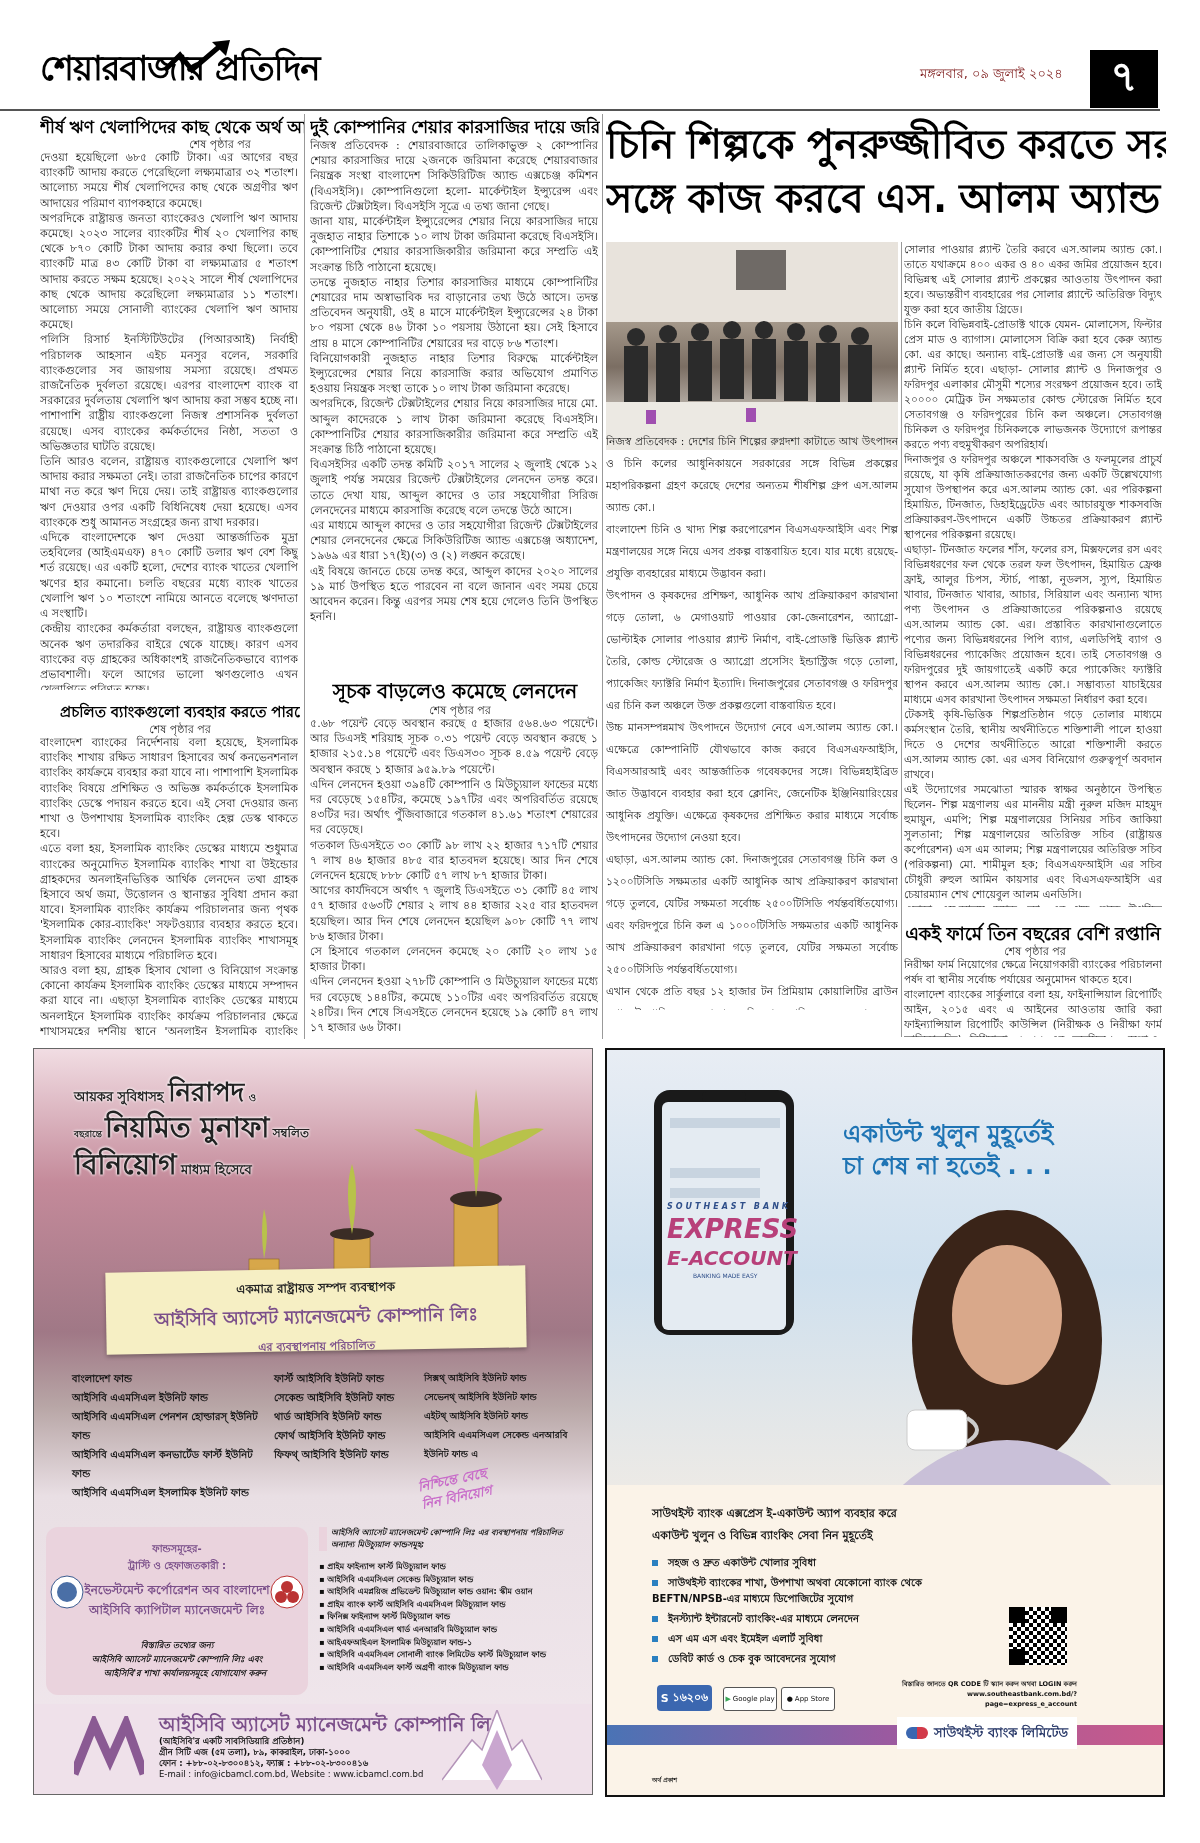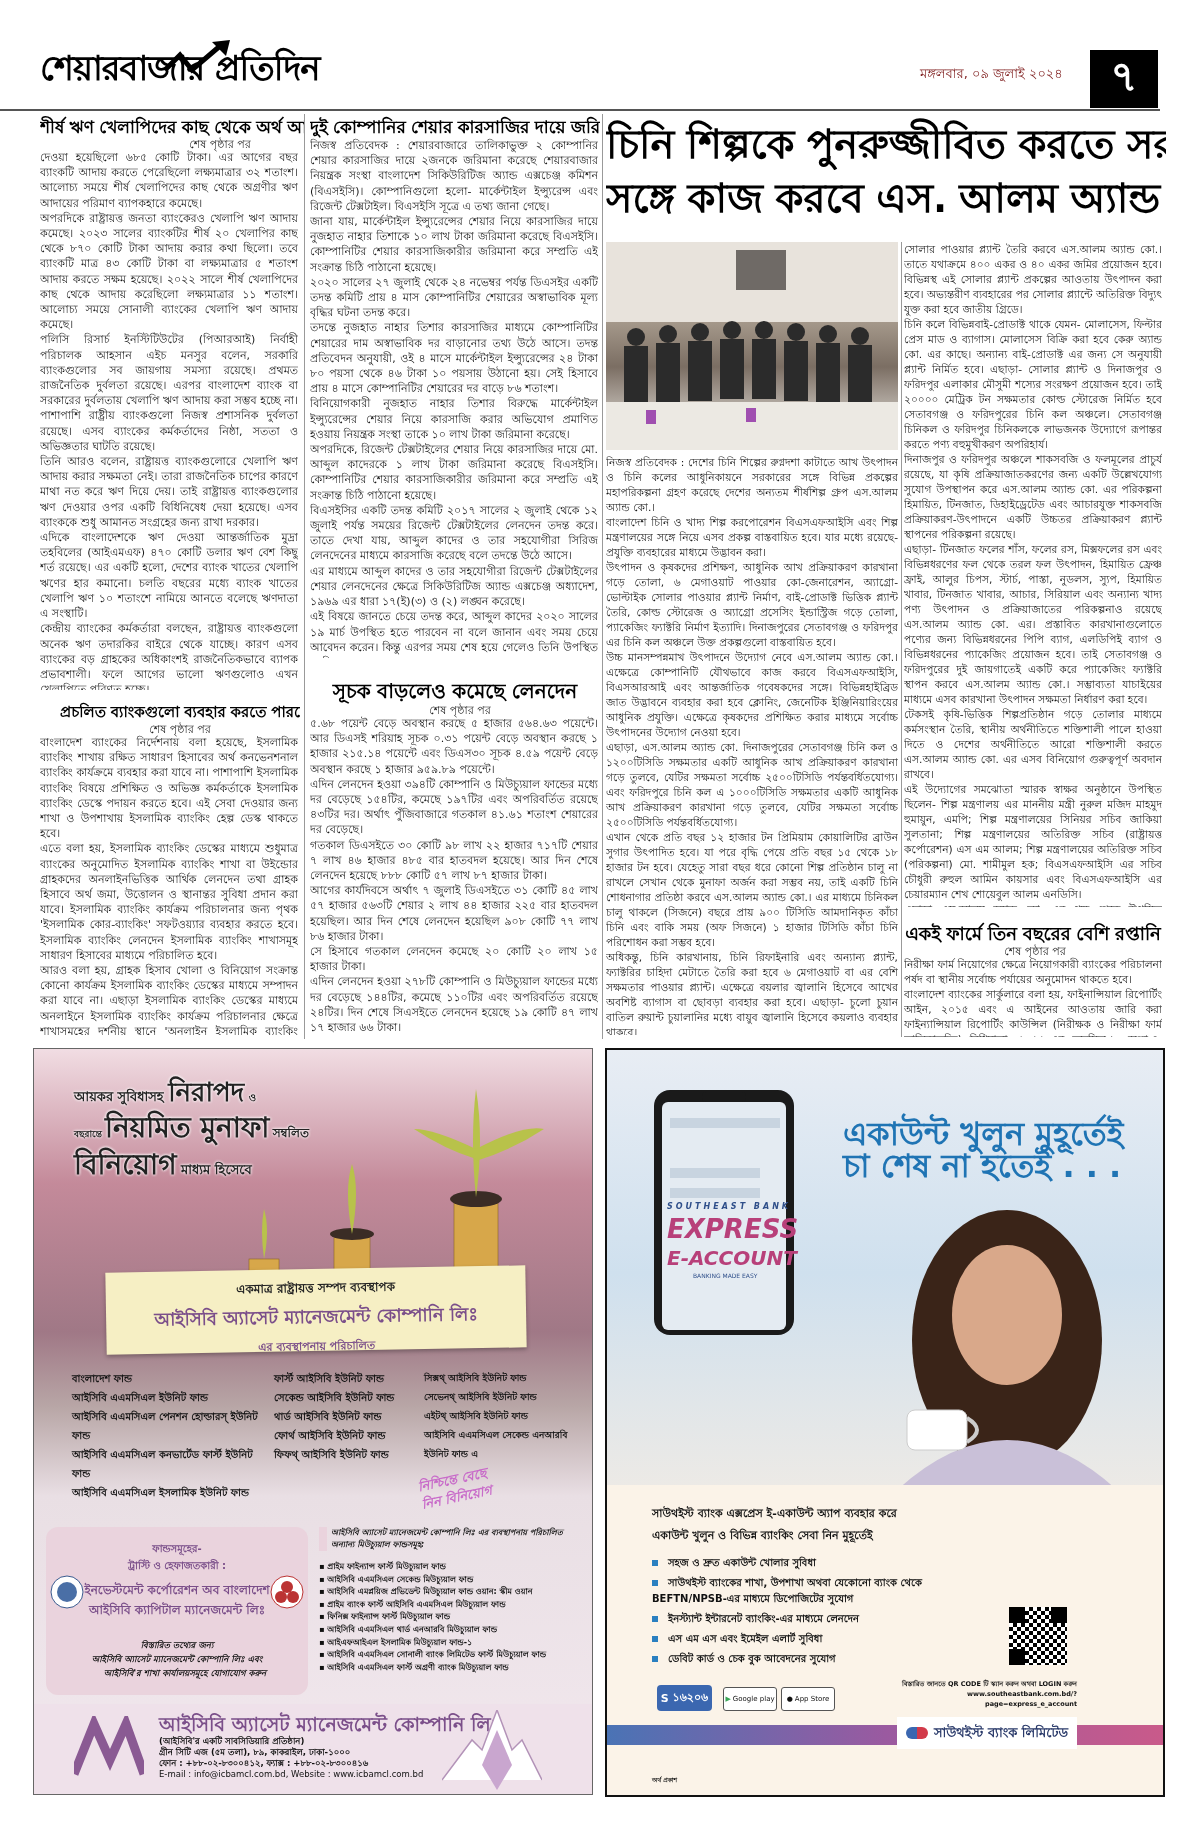--- a/index.html
+++ b/index.html
@@ -54,21 +54,20 @@
   <p>এতে বলা হয়, ইসলামিক ব্যাংকিং ডেস্কের মাধ্যমে শুধুমাত্র ব্যাংকের অনুমোদিত ইসলামিক ব্যাংকিং শাখা বা উইন্ডোর গ্রাহকদের অনলাইনভিত্তিক আর্থিক লেনদেন তথা গ্রাহক হিসাবে অর্থ জমা, উত্তোলন ও স্থানান্তর সুবিধা প্রদান করা যাবে। ইসলামিক ব্যাংকিং কার্যক্রম পরিচালনার জন্য পৃথক 'ইসলামিক কোর-ব্যাংকিং' সফটওয়্যার ব্যবহার করতে হবে। ইসলামিক ব্যাংকিং লেনদেন ইসলামিক ব্যাংকিং শাখাসমূহ সাধারণ হিসাবের মাধ্যমে পরিচালিত হবে।</p>
   <p>আরও বলা হয়, গ্রাহক হিসাব খোলা ও বিনিয়োগ সংক্রান্ত কোনো কার্যক্রম ইসলামিক ব্যাংকিং ডেস্কের মাধ্যমে সম্পাদন করা যাবে না। এছাড়া ইসলামিক ব্যাংকিং ডেস্কের মাধ্যমে অনলাইনে ইসলামিক ব্যাংকিং কার্যক্রম পরিচালনার ক্ষেত্রে শাখাসমূহের দর্শনীয় স্থানে 'অনলাইন ইসলামিক ব্যাংকিং সেবা প্রদান করা হয়' মর্মে বিজ্ঞপ্তি, ব্যানার, প্লেকার্ড বা ফেস্টুন প্রদর্শন করতে হবে।</p>
 
 </div>
 <div class="abs col-rule" style="left:304px;top:114px;height:925px;"></div>
 
 <div class="abs hl" style="left:310px;top:114px;width:290px;font-size:17px;">দুই কোম্পানির শেয়ার কারসাজির দায়ে জরিমানা</div>
 <div class="abs body" style="left:310px;top:138px;width:288px;height:520px;">
   <p>নিজস্ব প্রতিবেদক : শেয়ারবাজারে তালিকাভুক্ত ২ কোম্পানির শেয়ার কারসাজির দায়ে ২জনকে জরিমানা করেছে শেয়ারবাজার নিয়ন্ত্রক সংস্থা বাংলাদেশ সিকিউরিটিজ অ্যান্ড এক্সচেঞ্জ কমিশন (বিএসইসি)। কোম্পানিগুলো হলো- মার্কেন্টাইল ইন্স্যুরেন্স এবং রিজেন্ট টেক্সটাইল। বিএসইসি সূত্রে এ তথ্য জানা গেছে।</p>
   <p>জানা যায়, মার্কেন্টাইল ইন্স্যুরেন্সের শেয়ার নিয়ে কারসাজির দায়ে নুজহাত নাহার তিশাকে ১০ লাখ টাকা জরিমানা করেছে বিএসইসি। কোম্পানিটির শেয়ার কারসাজিকারীর জরিমানা করে সম্প্রতি এই সংক্রান্ত চিঠি পাঠানো হয়েছে।</p>
-  <p>২০২০ সালের ২৭ জুলাই থেকে ২৪ নভেম্বর পর্যন্ত ডিএসইর একটি তদন্ত কমিটি প্রায় ৪ মাস কোম্পানিটির শেয়ারের অস্বাভাবিক মূল্য বৃদ্ধির ঘটনা তদন্ত করে।</p>
   <p>তদন্তে নুজহাত নাহার তিশার কারসাজির মাধ্যমে কোম্পানিটির শেয়ারের দাম অস্বাভাবিক দর বাড়ানোর তথ্য উঠে আসে। তদন্ত প্রতিবেদন অনুযায়ী, ওই ৪ মাসে মার্কেন্টাইল ইন্স্যুরেন্সের ২৪ টাকা ৮০ পয়সা থেকে ৪৬ টাকা ১০ পয়সায় উঠানো হয়। সেই হিসাবে প্রায় ৪ মাসে কোম্পানিটির শেয়ারের দর বাড়ে ৮৬ শতাংশ।</p>
   <p>বিনিয়োগকারী নুজহাত নাহার তিশার বিরুদ্ধে মার্কেন্টাইল ইন্স্যুরেন্সের শেয়ার নিয়ে কারসাজি করার অভিযোগ প্রমাণিত হওয়ায় নিয়ন্ত্রক সংস্থা তাকে ১০ লাখ টাকা জরিমানা করেছে।</p>
   <p>অপরদিকে, রিজেন্ট টেক্সটাইলের শেয়ার নিয়ে কারসাজির দায়ে মো. আব্দুল কাদেরকে ১ লাখ টাকা জরিমানা করেছে বিএসইসি। কোম্পানিটির শেয়ার কারসাজিকারীর জরিমানা করে সম্প্রতি এই সংক্রান্ত চিঠি পাঠানো হয়েছে।</p>
   <p>বিএসইসির একটি তদন্ত কমিটি ২০১৭ সালের ২ জুলাই থেকে ১২ জুলাই পর্যন্ত সময়ের রিজেন্ট টেক্সটাইলের লেনদেন তদন্ত করে। তাতে দেখা যায়, আব্দুল কাদের ও তার সহযোগীরা সিরিজ লেনদেনের মাধ্যমে কারসাজি করেছে বলে তদন্তে উঠে আসে।</p>
   <p>এর মাধ্যমে আব্দুল কাদের ও তার সহযোগীরা রিজেন্ট টেক্সটাইলের শেয়ার লেনদেনের ক্ষেত্রে সিকিউরিটিজ অ্যান্ড এক্সচেঞ্জ অধ্যাদেশ, ১৯৬৯ এর ধারা ১৭(ই)(৩) ও (২) লঙ্ঘন করেছে।</p>
   <p>এই বিষয়ে জানতে চেয়ে তদন্ত করে, আব্দুল কাদের ২০২০ সালের ১৯ মার্চ উপস্থিত হতে পারবেন না বলে জানান এবং সময় চেয়ে আবেদন করেন। কিন্তু এরপর সময় শেষ হয়ে গেলেও তিনি উপস্থিত হননি।</p>
 
 </div>
 <div class="abs hl" style="left:330px;top:676px;width:250px;font-size:20px;text-align:center;">সূচক বাড়লেও কমেছে লেনদেন</div>
 <div class="abs sub" style="left:380px;top:702px;width:160px;">শেষ পৃষ্ঠার পর</div>
@@ -113,21 +112,21 @@
 </div>
 <div class="abs body" style="left:904px;top:242px;width:258px;height:665px;font-size:10.6px;line-height:15px;">
   <p>সোলার পাওয়ার প্ল্যান্ট তৈরি করবে এস.আলম অ্যান্ড কো.। তাতে যথাক্রমে ৪০০ একর ও ৪০ একর জমির প্রয়োজন হবে। বিভিন্নস্থ এই সোলার প্ল্যান্ট প্রকল্পের আওতায় উৎপাদন করা হবে। অভ্যন্তরীণ ব্যবহারের পর সোলার প্ল্যান্টে অতিরিক্ত বিদ্যুৎ যুক্ত করা হবে জাতীয় গ্রিডে।</p>
   <p>চিনি কলে বিভিন্নবাই-প্রোডাক্ট থাকে যেমন- মোলাসেস, ফিল্টার প্রেস মাড ও ব্যাগাস। মোলাসেস বিক্রি করা হবে কেরু অ্যান্ড কো. এর কাছে। অন্যান্য বাই-প্রোডাক্ট এর জন্য সে অনুযায়ী প্ল্যান্ট নির্মিত হবে। এছাড়া- সোলার প্ল্যান্ট ও দিনাজপুর ও ফরিদপুর এলাকার মৌসুমী শস্যের সংরক্ষণ প্রয়োজন হবে। তাই ২০০০০ মেট্রিক টন সক্ষমতার কোল্ড স্টোরেজ নির্মিত হবে সেতাবগঞ্জ ও ফরিদপুরের চিনি কল অঞ্চলে। সেতাবগঞ্জ চিনিকল ও ফরিদপুর চিনিকলকে লাভজনক উদ্যোগে রূপান্তর করতে পণ্য বহুমুখীকরণ অপরিহার্য।</p>
   <p>দিনাজপুর ও ফরিদপুর অঞ্চলে শাকসবজি ও ফলমূলের প্রাচুর্য রয়েছে, যা কৃষি প্রক্রিয়াজাতকরণের জন্য একটি উল্লেখযোগ্য সুযোগ উপস্থাপন করে এস.আলম অ্যান্ড কো. এর পরিকল্পনা হিমায়িত, টিনজাত, ডিহাইড্রেটেড এবং আচারযুক্ত শাকসবজি প্রক্রিয়াকরণ-উৎপাদনে একটি উচ্চতর প্রক্রিয়াকরণ প্ল্যান্ট স্থাপনের পরিকল্পনা রয়েছে।</p>
   <p>এছাড়া- টিনজাত ফলের শাঁস, ফলের রস, মিক্সফলের রস এবং বিভিন্নধরণের ফল থেকে তরল ফল উৎপাদন, হিমায়িত ফ্রেঞ্চ ফ্রাই, আলুর চিপস, স্টার্চ, পাস্তা, নুডলস, স্যুপ, হিমায়িত খাবার, টিনজাত খাবার, আচার, সিরিয়াল এবং অন্যান্য খাদ্য পণ্য উৎপাদন ও প্রক্রিয়াজাতের পরিকল্পনাও রয়েছে এস.আলম অ্যান্ড কো. এর। প্রস্তাবিত কারখানাগুলোতে পণ্যের জন্য বিভিন্নধরনের পিপি ব্যাগ, এলডিপিই ব্যাগ ও বিভিন্নধরনের প্যাকেজিং প্রয়োজন হবে। তাই সেতাবগঞ্জ ও ফরিদপুরের দুই জায়গাতেই একটি করে প্যাকেজিং ফ্যাক্টরি স্থাপন করবে এস.আলম অ্যান্ড কো.। সম্ভাব্যতা যাচাইয়ের মাধ্যমে এসব কারখানা উৎপাদন সক্ষমতা নির্ধারণ করা হবে।</p>
   <p>টেকসই কৃষি-ভিত্তিক শিল্পপ্রতিষ্ঠান গড়ে তোলার মাধ্যমে কর্মসংস্থান তৈরি, স্থানীয় অর্থনীতিতে শক্তিশালী পালে হাওয়া দিতে ও দেশের অর্থনীতিতে আরো শক্তিশালী করতে এস.আলম অ্যান্ড কো. এর এসব বিনিয়োগ গুরুত্বপূর্ণ অবদান রাখবে।</p>
   <p>এই উদ্যোগের সমঝোতা স্মারক স্বাক্ষর অনুষ্ঠানে উপস্থিত ছিলেন- শিল্প মন্ত্রণালয় এর মাননীয় মন্ত্রী নুরুল মজিদ মাহমুদ হুমায়ুন, এমপি; শিল্প মন্ত্রণালয়ের সিনিয়র সচিব জাকিয়া সুলতানা; শিল্প মন্ত্রণালয়ের অতিরিক্ত সচিব (রাষ্ট্রায়ত্ত কর্পোরেশন) এস এম আলম; শিল্প মন্ত্রণালয়ের অতিরিক্ত সচিব (পরিকল্পনা) মো. শামীমুল হক; বিএসএফআইসি এর সচিব চৌধুরী রুহুল আমিন কায়সার এবং বিএসএফআইসি এর চেয়ারম্যান শেখ শোয়েবুল আলম এনডিসি।</p>
   <p>এছাড়া এস.আলম অ্যান্ড কো. এর পক্ষ থেকে উপস্থিত ছিলেনপ্রতিষ্ঠানটির ডিরেক্টর বেলাল আহমেদ, ডিরেক্টর আশরাফুল আলম, নির্বাহী পরিচালক (অর্থ), সুব্রত কুমার ভৌমিক, এফসিএ; উপদেষ্টা মো. আরিফুর রহমান অপু; অ্যাকাউন্টস, ডেপুটি জেনারেল ম্যানেজার, মো. মনিরুজ্জামান, এফসিএ; অ্যাকাউন্টস, এজিএম মো. নজরুল ইসলাম, এসিএ; এসএস পাওয়ার ১ লিমিটেড এর ম্যানেজার, টেকনিক্যাল সার্ভিস নাসির মাহফুজ সহ অন্যান্যরা।</p>
 </div>
-<div class="abs body" style="left:606px;top:455px;width:292px;height:580px;font-size:10.6px;line-height:15px;">
+<div class="abs body" style="left:606px;top:430px;width:292px;height:580px;font-size:10.6px;line-height:22px;">
   <p>নিজস্ব প্রতিবেদক : দেশের চিনি শিল্পের রুগ্নদশা কাটাতে আখ উৎপাদন ও চিনি কলের আধুনিকায়নে সরকারের সঙ্গে বিভিন্ন প্রকল্পের মহাপরিকল্পনা গ্রহণ করেছে দেশের অন্যতম শীর্ষশিল্প গ্রুপ এস.আলম অ্যান্ড কো.।</p>
   <p>বাংলাদেশ চিনি ও খাদ্য শিল্প করপোরেশন বিএসএফআইসি এবং শিল্প মন্ত্রণালয়ের সঙ্গে নিয়ে এসব প্রকল্প বাস্তবায়িত হবে। যার মধ্যে রয়েছে- প্রযুক্তি ব্যবহারের মাধ্যমে উদ্ভাবন করা।</p>
   <p>উৎপাদন ও কৃষকদের প্রশিক্ষণ, আধুনিক আখ প্রক্রিয়াকরণ কারখানা গড়ে তোলা, ৬ মেগাওয়াট পাওয়ার কো-জেনারেশন, অ্যাগ্রো-ভোল্টাইক সোলার পাওয়ার প্ল্যান্ট নির্মাণ, বাই-প্রোডাক্ট ভিত্তিক প্ল্যান্ট তৈরি, কোল্ড স্টোরেজ ও অ্যাগ্রো প্রসেসিং ইন্ডাস্ট্রিজ গড়ে তোলা, প্যাকেজিং ফ্যাক্টরি নির্মাণ ইত্যাদি। দিনাজপুরের সেতাবগঞ্জ ও ফরিদপুর এর চিনি কল অঞ্চলে উক্ত প্রকল্পগুলো বাস্তবায়িত হবে।</p>
   <p>উচ্চ মানসম্পন্নমাখ উৎপাদনে উদ্যোগ নেবে এস.আলম অ্যান্ড কো.। এক্ষেত্রে কোম্পানিটি যৌথভাবে কাজ করবে বিএসএফআইসি, বিএসআরআই এবং আন্তর্জাতিক গবেষকদের সঙ্গে। বিভিন্নহাইব্রিড জাত উদ্ভাবনে ব্যবহার করা হবে ক্লোনিং, জেনেটিক ইঞ্জিনিয়ারিংয়ের আধুনিক প্রযুক্তি। এক্ষেত্রে কৃষকদের প্রশিক্ষিত করার মাধ্যমে সর্বোচ্চ উৎপাদনের উদ্যোগ নেওয়া হবে।</p>
   <p>এছাড়া, এস.আলম অ্যান্ড কো. দিনাজপুরের সেতাবগঞ্জ চিনি কল ও ১২০০টিসিডি সক্ষমতার একটি আধুনিক আখ প্রক্রিয়াকরণ কারখানা গড়ে তুলবে, যেটির সক্ষমতা সর্বোচ্চ ২৫০০টিসিডি পর্যন্তবর্ধিতযোগ্য। এবং ফরিদপুরে চিনি কল এ ১০০০টিসিডি সক্ষমতার একটি আধুনিক আখ প্রক্রিয়াকরণ কারখানা গড়ে তুলবে, যেটির সক্ষমতা সর্বোচ্চ ২৫০০টিসিডি পর্যন্তবর্ধিতযোগ্য।</p>
   <p>এখান থেকে প্রতি বছর ১২ হাজার টন প্রিমিয়াম কোয়ালিটির ব্রাউন সুগার উৎপাদিত হবে। যা পরে বৃদ্ধি পেয়ে প্রতি বছর ১৫ থেকে ১৮ হাজার টন হবে। যেহেতু সারা বছর ধরে কোনো শিল্প প্রতিষ্ঠান চালু না রাখলে সেখান থেকে মুনাফা অর্জন করা সম্ভব নয়, তাই একটি চিনি শোধনাগার প্রতিষ্ঠা করবে এস.আলম অ্যান্ড কো.। এর মাধ্যমে চিনিকল চালু থাকলে (সিজনে) বছরে প্রায় ৯০০ টিসিডি আমদানিকৃত কাঁচা চিনি এবং বাকি সময় (অফ সিজনে) ১ হাজার টিসিডি কাঁচা চিনি পরিশোধন করা সম্ভব হবে।</p>
   <p>অধিকন্তু, চিনি কারখানায়, চিনি রিফাইনারি এবং অন্যান্য প্ল্যান্ট, ফ্যাক্টরির চাহিদা মেটাতে তৈরি করা হবে ৬ মেগাওয়াট বা এর বেশি সক্ষমতার পাওয়ার প্ল্যান্ট। এক্ষেত্রে বয়লার জ্বালানি হিসেবে আখের অবশিষ্ট ব্যাগাস বা ছোবড়া ব্যবহার করা হবে। এছাড়া- চুলো চুয়ান বাতিল রুয়ান্ট চুয়ালানির মধ্যে বায়ুব জ্বালানি হিসেবে কয়লাও ব্যবহার থাকবে।</p>
 
 </div>
 <div class="abs col-rule" style="left:901px;top:242px;height:795px;"></div>
@@ -248,21 +247,21 @@
     <rect x="50" y="4" width="44" height="10" rx="4" fill="#1a1a1a"></rect>
     <rect x="18" y="30" width="110" height="10" fill="#c8d4e0"></rect>
     <rect x="18" y="80" width="90" height="10" fill="#c8d4e0"></rect>
     <rect x="18" y="100" width="90" height="10" fill="#c8d4e0"></rect>
   </svg>
   <div class="abs" style="left:60px;top:152px;font-size:8px;font-weight:bold;letter-spacing:3px;color:#2f4f8a;font-style:italic;">SOUTHEAST BANK</div>
   <div class="abs" style="left:60px;top:164px;font-size:26px;font-weight:bold;color:#b8407a;font-style:italic;">EXPRESS</div>
   <div class="abs" style="left:60px;top:196px;font-size:20px;font-weight:bold;color:#b8407a;font-style:italic;">E-ACCOUNT</div>
   <div class="abs" style="left:86px;top:222px;font-size:6px;color:#2f4f8a;">BANKING MADE EASY</div>
 
-  <div class="abs blue" style="left:236px;top:68px;font-size:32px;font-weight:bold;line-height:32px;">
+  <div class="abs blue" style="left:236px;top:68px;font-size:24px;font-weight:bold;line-height:32px;">
     <div>একাউন্ট খুলুন মুহূর্তেই</div>
     <div>চা শেষ না হতেই . . .</div>
   </div>
   <svg class="abs" style="left:260px;top:140px;" width="280" height="300">
     <ellipse cx="140" cy="150" rx="95" ry="130" fill="#3a2418"></ellipse>
     <ellipse cx="140" cy="125" rx="55" ry="70" fill="#d9a88a"></ellipse>
     <path d="M30 300 Q140 200 250 300Z" fill="#c9c0d8"></path>
     <rect x="40" y="220" width="60" height="40" rx="8" fill="#fff" stroke="#ccc"></rect>
     <path d="M100 228 Q120 240 100 252" fill="none" stroke="#ccc" stroke-width="4"></path>
   </svg>

